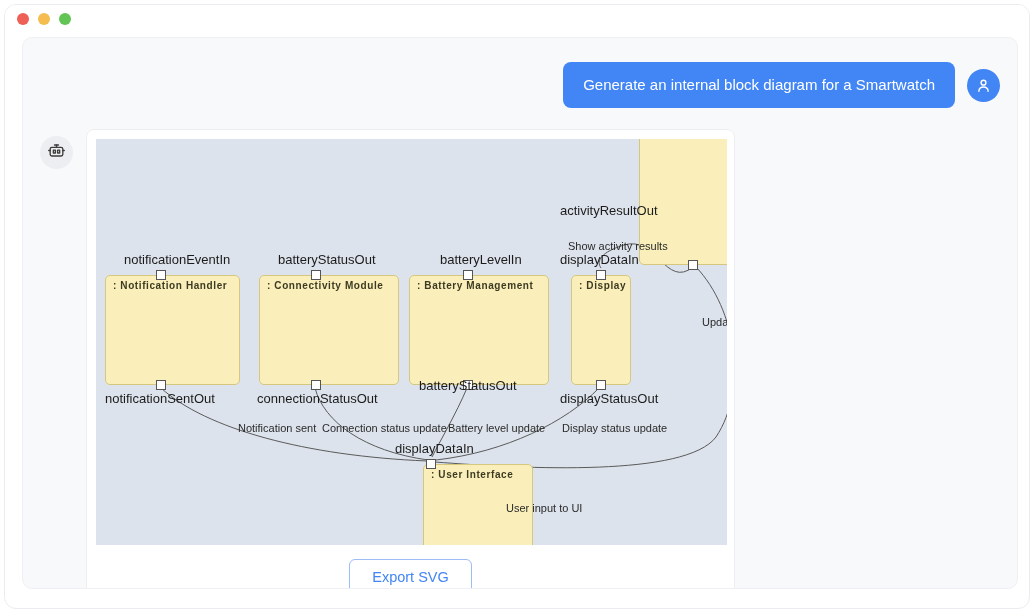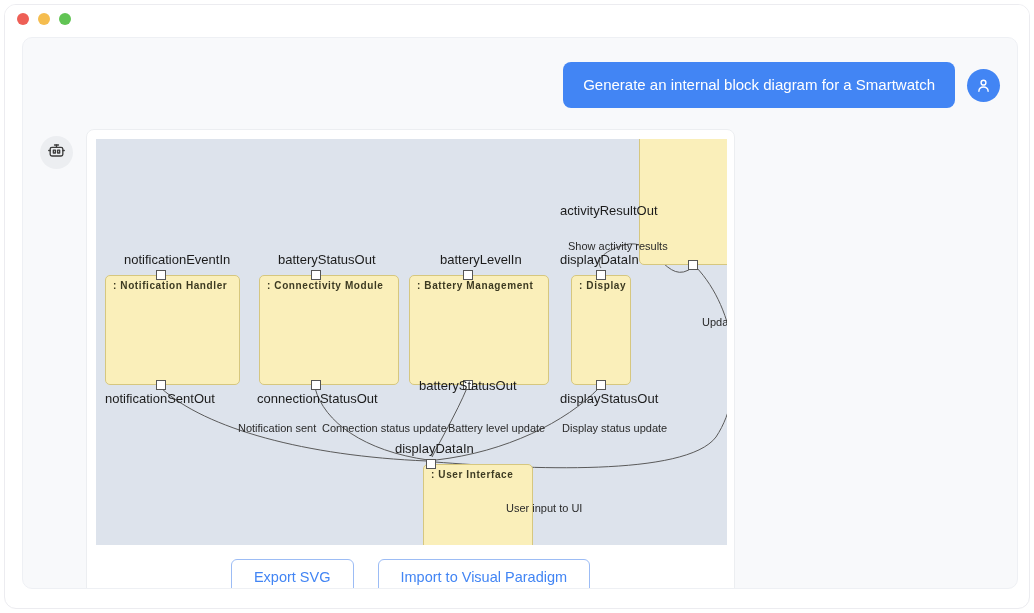--- a/index.html
+++ b/index.html
@@ -272,20 +272,19 @@
           <div class="edge-label" style="left:352px; top:283px;">Battery level update</div>
           <div class="edge-label" style="left:466px; top:283px;">Display status update</div>
           <div class="edge-label" style="left:472px; top:101px;">Show activity results</div>
           <div class="edge-label" style="left:606px; top:177px;">Upda</div>
           <div class="edge-label" style="left:410px; top:363px;">User input to UI</div>
 
         </div>
 
         <div class="card-actions">
           <button class="action-btn">Export SVG</button>
-          <button class="action-btn">Import to Visual Paradigm</button>
         </div>
 
       </div>
     </div>
 
   </div>
 </div>
 
 </body></html>

